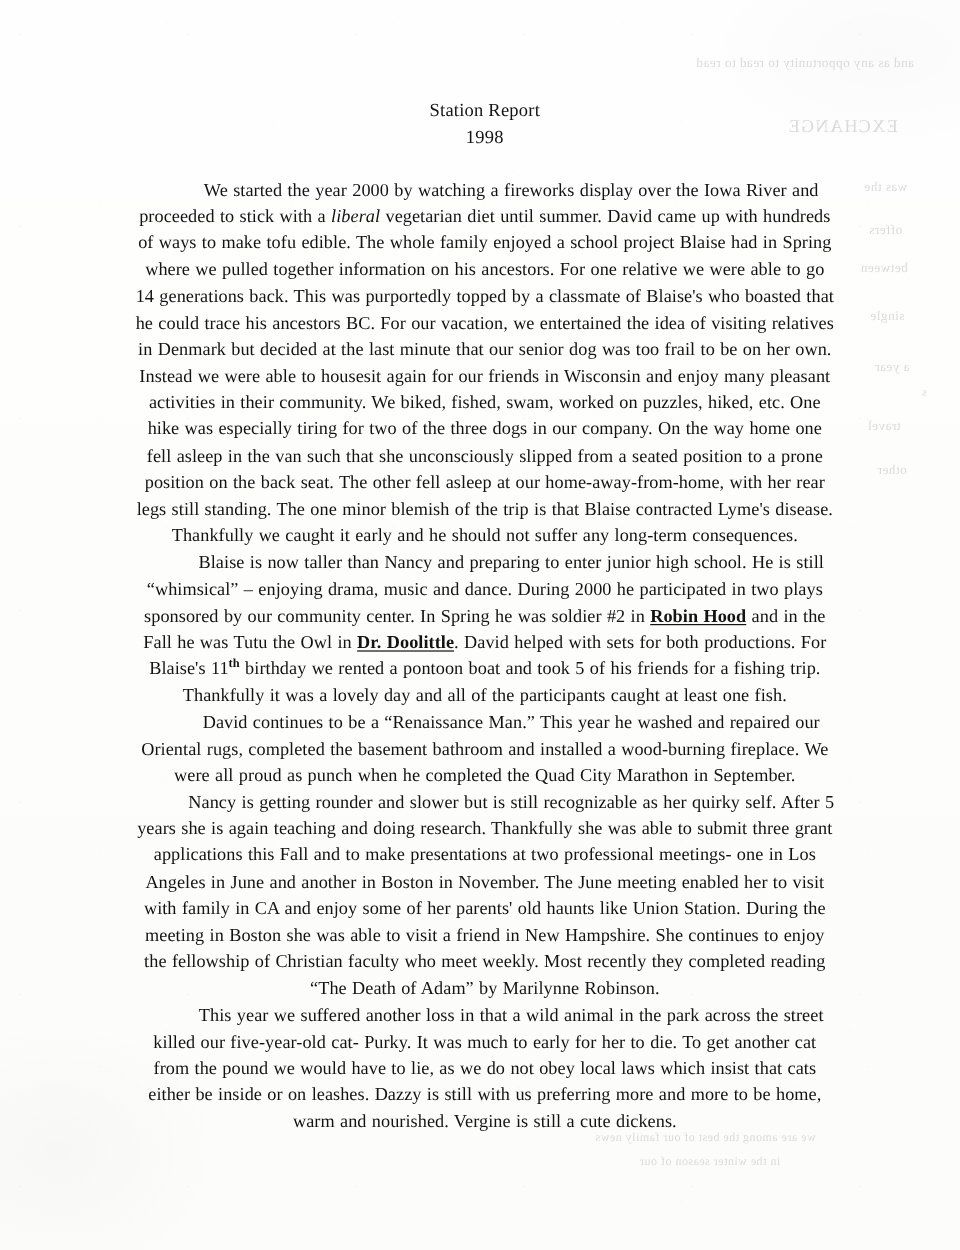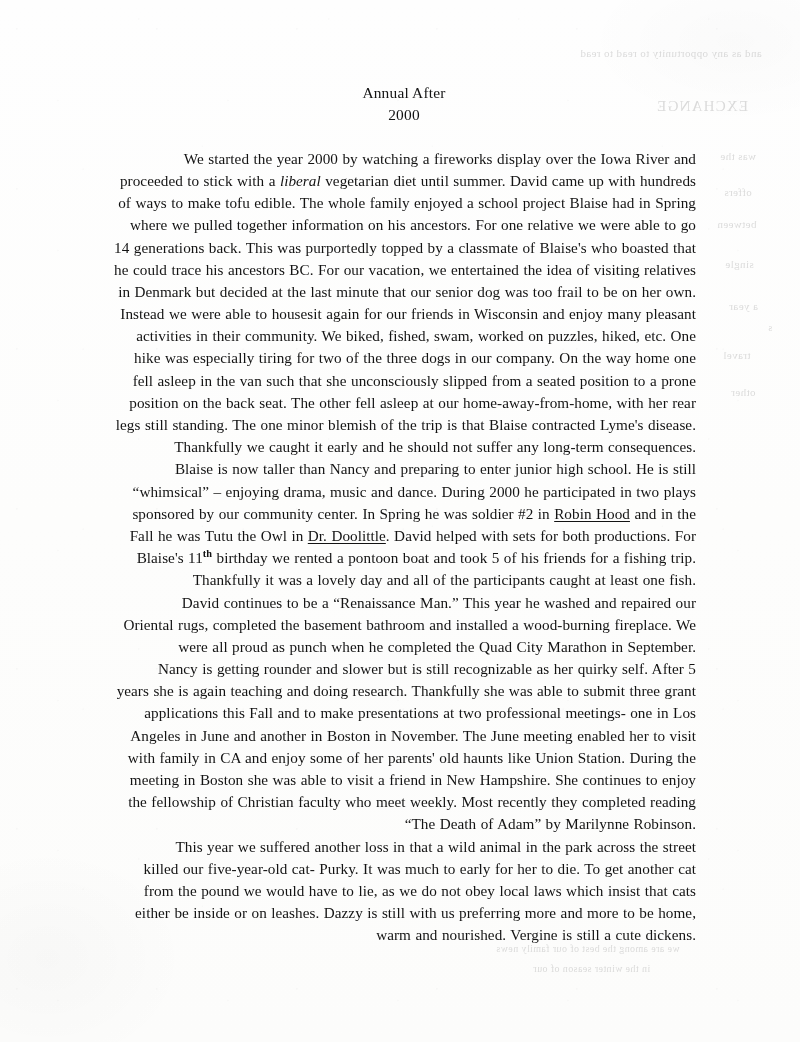--- a/index.html
+++ b/index.html
@@ -78,26 +78,26 @@
     font-size: 15.4px;
     line-height: 1.42;
     margin: 0 0 22px 0;
     letter-spacing: 0.2px;
   }
   .doc-title .year { display: block; }
 
   p.para {
     margin: 0 0 0 0;
     text-indent: 44px;
-    text-align: right;
+    text-align: center;
     letter-spacing: 0.05px;
     word-spacing: 0.6px;
   }
   i { font-style: italic; }
-  u { text-decoration: underline; text-underline-offset: 2px; }
+  u { text-decoration: underline; text-underline-offset: 2px; font-weight: bold; }
   sup { font-size: 0.68em; vertical-align: super; line-height: 0; font-weight: bold; }
 </style>
 </head>
 <body>
 
 <div class="page">
 
   <div class="showthrough st1">and as any opportunity to read to read</div>
   <div class="showthrough st2">EXCHANGE</div>
   <div class="showthrough st3">was the</div>
@@ -107,22 +107,22 @@
   <div class="showthrough st7">a year</div>
   <div class="showthrough st8">travel</div>
   <div class="showthrough st9">other</div>
   <div class="showthrough st10">s</div>
   <div class="showthrough st11">we are among the best of our family news</div>
   <div class="showthrough st12">in the winter season of our</div>
 
   <div class="content">
 
     <div class="doc-title">
-      <span>Annual After</span>
-      <span class="year">2000</span>
+      <span>Station Report</span>
+      <span class="year">1998</span>
     </div>
 
     <div id="paragraphs">
         <p class="para"><span>We started the year 2000 by watching a fireworks display over the Iowa River and proceeded to stick with a </span><i>liberal</i><span> vegetarian diet until summer.  David came up with hundreds of ways to make tofu edible.   The whole family enjoyed a school project Blaise had in Spring where we pulled together information on his ancestors.   For one relative we were able to go 14 generations back.  This was purportedly topped by a classmate of Blaise's who boasted that he could trace his ancestors BC.   For our vacation, we entertained the idea of visiting relatives in Denmark but decided at the last minute that our senior dog was too frail to be on her own.   Instead we were able to housesit again for our friends in Wisconsin and enjoy many pleasant activities in their community.  We biked, fished, swam, worked on puzzles, hiked, etc.  One hike was especially tiring for two of the three dogs in our company.  On the way home one fell asleep in the van such that she unconsciously slipped from a seated position to a prone position on the back seat.  The other fell asleep at our home-away-from-home, with her rear legs still standing.   The one minor blemish of the trip is that Blaise contracted Lyme's disease.  Thankfully we caught it early and he should not suffer any long-term consequences.</span></p>
         <p class="para"><span>Blaise is now taller than Nancy and preparing to enter junior high school.  He is still “whimsical” – enjoying drama, music and dance.  During 2000 he participated in two plays sponsored by our community center.   In Spring he was soldier #2 in </span><u>Robin Hood</u><span> and in the Fall he was Tutu the Owl in </span><u>Dr. Doolittle</u><span>.   David helped with sets for both productions.   For Blaise's 11</span><sup>th</sup><span> birthday we rented a pontoon boat and took 5 of his friends for a fishing trip.  Thankfully it was a lovely day and all of the participants caught at least one fish.</span></p>
         <p class="para"><span>David continues to be a “Renaissance Man.”  This year he washed and repaired our Oriental rugs, completed the basement bathroom and installed a wood-burning fireplace.   We were all proud as punch when he completed the Quad City Marathon in September.</span></p>
         <p class="para"><span>Nancy is getting rounder and slower but is still recognizable as her quirky self.  After 5 years she is again teaching and doing research.  Thankfully she was able to submit three grant applications this Fall and to make presentations at two professional meetings- one in Los Angeles in June and another in Boston in November.   The June meeting enabled her to visit with family in CA and enjoy some of her parents' old haunts like Union Station.   During the meeting in Boston she was able to visit a friend in New Hampshire.  She continues to enjoy the fellowship of Christian faculty who meet weekly.  Most recently they completed reading “The Death of Adam” by Marilynne Robinson.</span></p>
         <p class="para"><span>This year we suffered another loss in that a wild animal in the park across the street killed our five-year-old cat- Purky.   It was much to early for her to die.  To get another cat from the pound we would have to lie, as we do not obey local laws which insist that cats either be inside or on leashes.   Dazzy is still with us preferring more and more to be home, warm and nourished.  Vergine is still a cute dickens.</span></p>
       </div>
 

